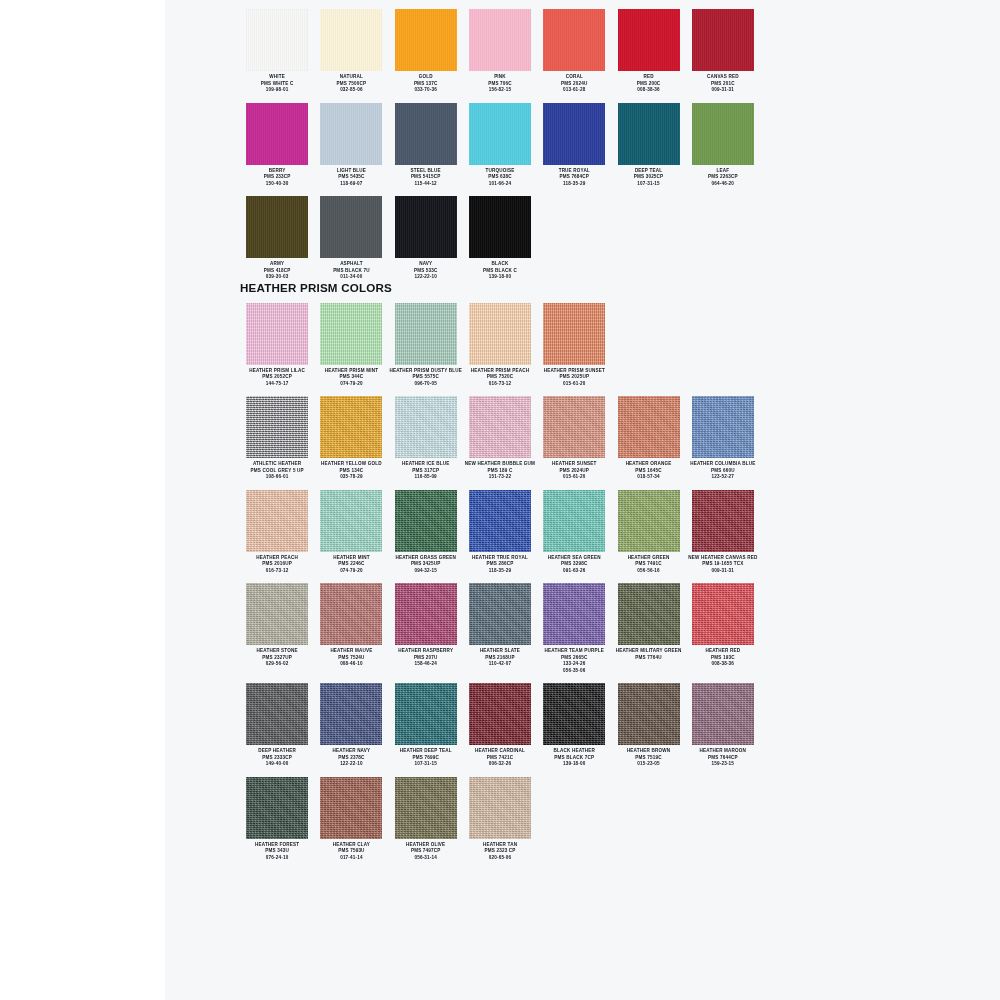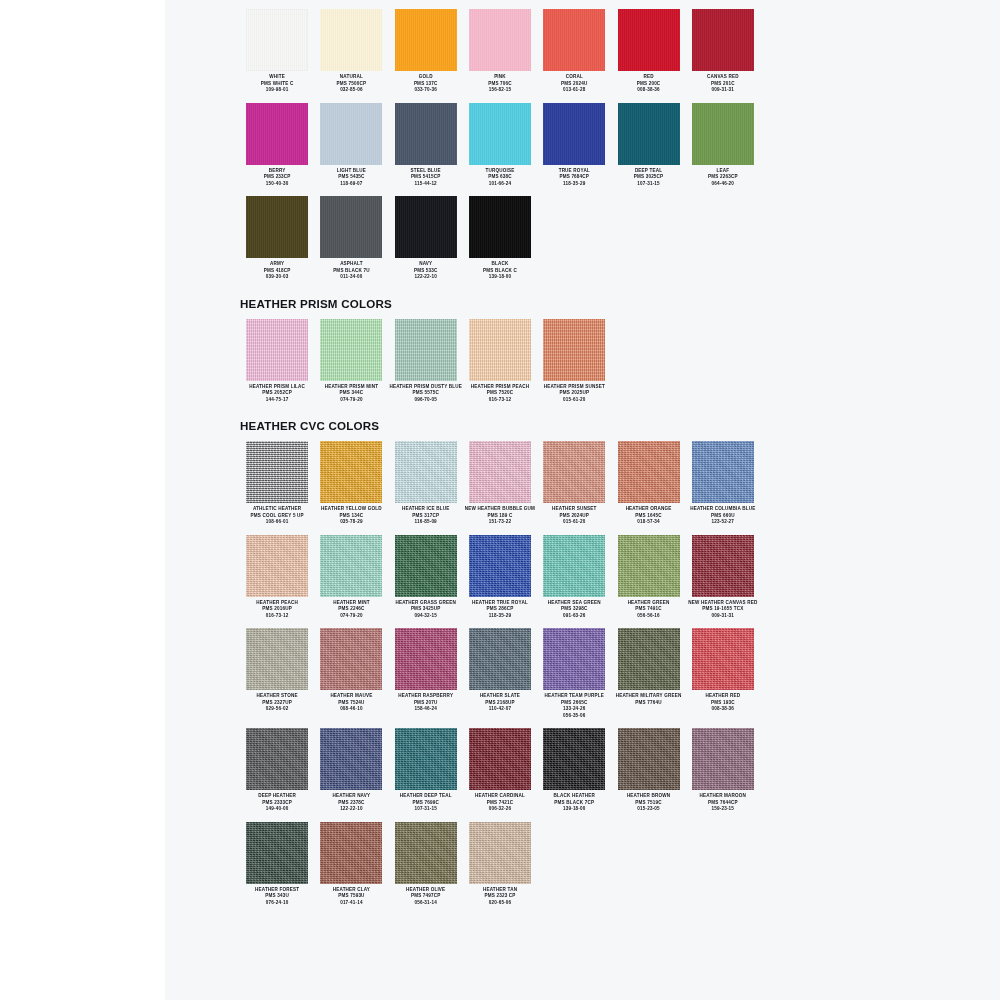--- a/index.html
+++ b/index.html
@@ -33,21 +33,21 @@
   .section-title {
     font-weight: bold;
     font-size: 11.6px;
     letter-spacing: 0.2px;
     color: #111418;
     margin: 0;
     padding: 0;
     text-transform: uppercase;
   }
   .sec-airlume { margin-top: 83px; }
-  .sec-prism   { margin-top: 16px; }
+  .sec-prism   { margin-top: 0; }
   .sec-cvc     { margin-top: 16px; }
 
   .row {
     display: flex;
     width: 520px;
   }
   .cell {
     width: 74.3px;
     display: flex;
     flex-direction: column;
@@ -315,21 +315,20 @@
           <div class="cell">
             <div class="swatch tex-prism" style="background: rgb(218, 123, 86);"></div>
             <div class="labels">
               <div class="nm">HEATHER PRISM SUNSET</div>
               <div class="pms">PMS 2025UP</div>
               <div class="num">015-61-20</div>
             </div>
           </div>
         </div>
       </div>
-      <div class="section-title sec-cvc">HEATHER CVC COLORS</div>
       <div style="margin-top: 9px;">
         <div class="row">
           <div class="cell">
             <div class="swatch tex-heather tex-athletic" style="background: rgb(166, 168, 171);"></div>
             <div class="labels">
               <div class="nm">ATHLETIC HEATHER</div>
               <div class="pms">PMS COOL GREY 5 UP</div>
               <div class="num">108-66-01</div>
             </div>
           </div>

